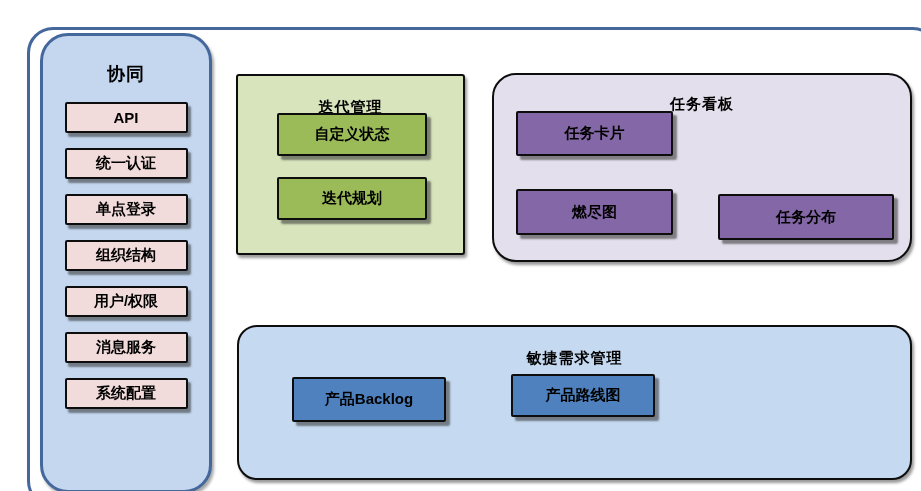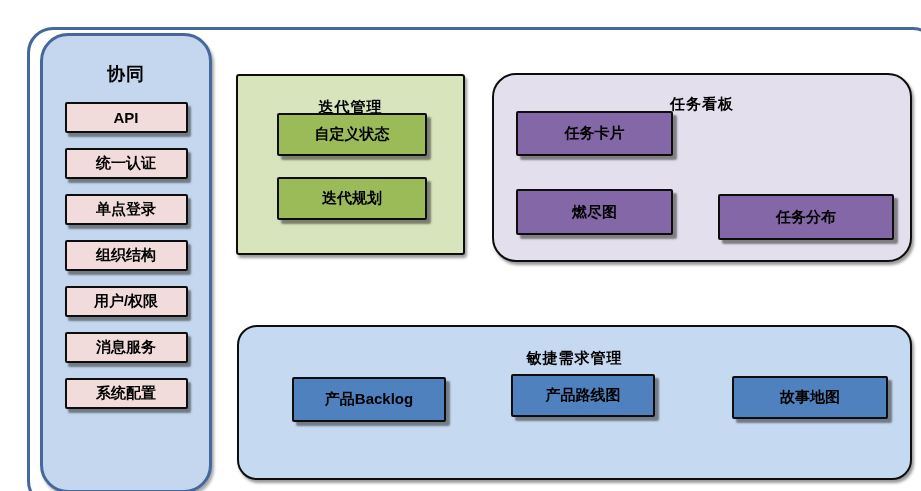--- a/index.html
+++ b/index.html
@@ -146,15 +146,14 @@
     <div class="group-title">任务看板</div>
     <div class="chip chip-task-card">任务卡片</div>
     <div class="chip chip-burndown">燃尽图</div>
     <div class="chip chip-task-dist">任务分布</div>
   </div>
 
   <div class="group group-agile">
     <div class="group-title">敏捷需求管理</div>
     <div class="chip chip-backlog">产品Backlog</div>
     <div class="chip chip-roadmap">产品路线图</div>
-    <div class="chip chip-storymap">故事地图</div>
   </div>
 </div>
 
 </body></html>

